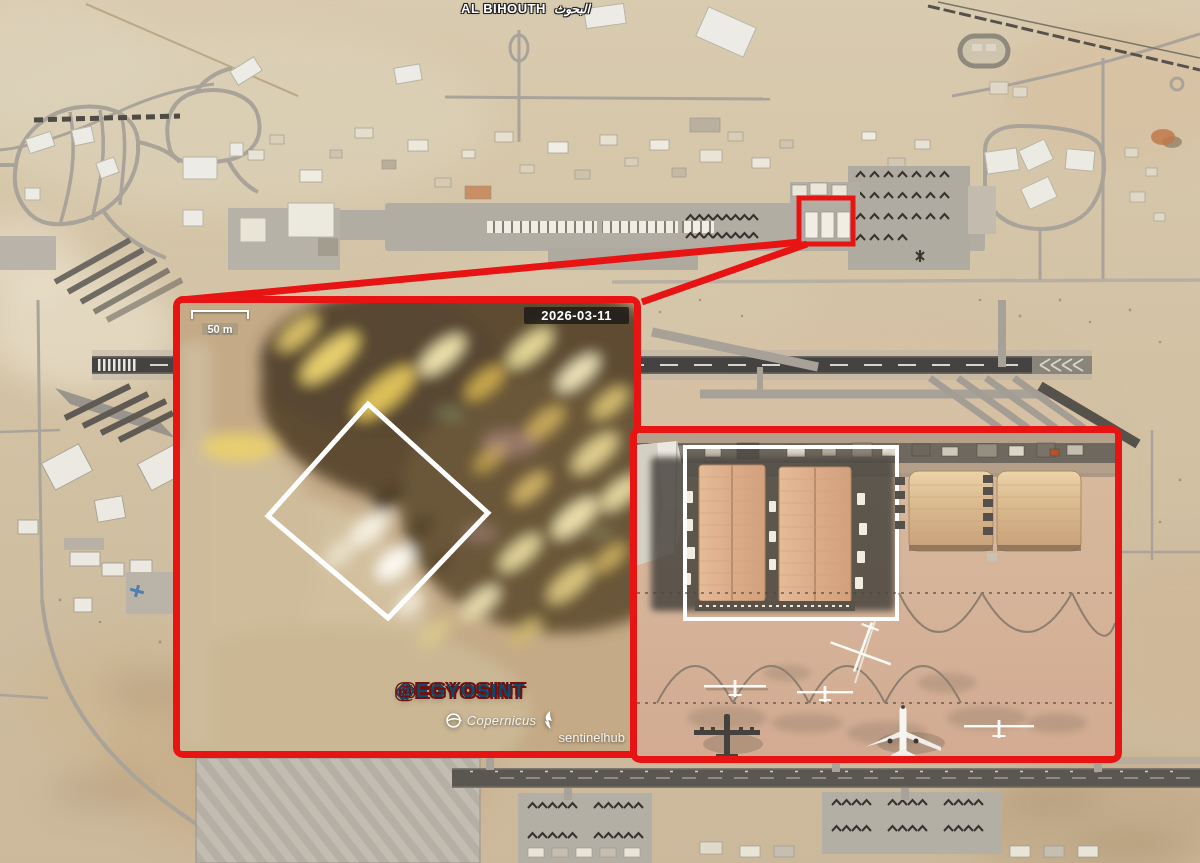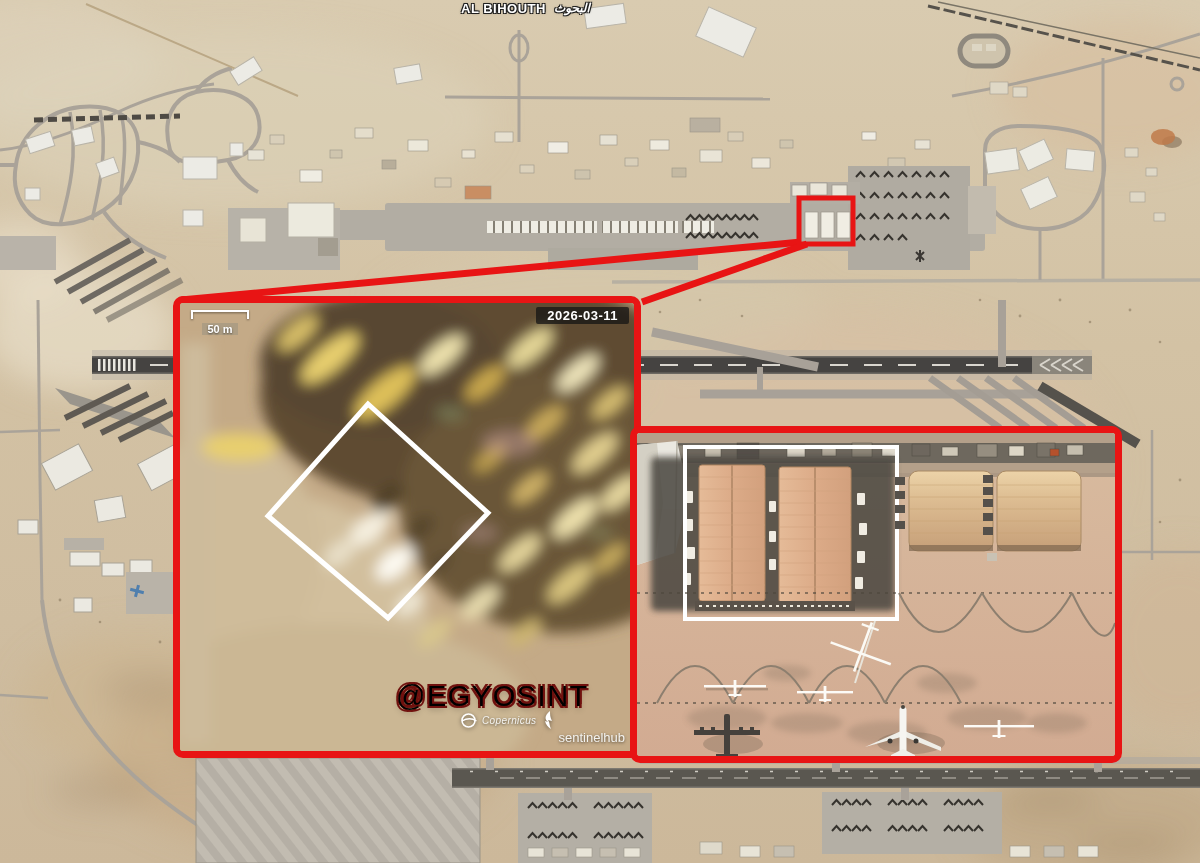--- a/index.html
+++ b/index.html
@@ -2,50 +2,50 @@
 <html><head>
 <meta charset="utf-8">
 <style>
   html,body{margin:0;padding:0;background:#1b1b1b;}
   .stage{position:relative;width:1200px;height:863px;overflow:hidden;
          font-family:"Liberation Sans",sans-serif;background:#d5c5a8;}
   .stage svg{display:block;}
   .layer{position:absolute;left:0;top:0;}
 
   
-  .place-label{position:absolute;left:461px;top:1px;display:flex;gap:8px;align-items:flex-start;
+  .place-label{position:absolute;left:461px;top:1px;display:flex;gap:8px;align-items:center;
     color:#fff;white-space:nowrap;
     text-shadow:-1px -1px 0 #1f1f1f,1px -1px 0 #1f1f1f,-1px 1px 0 #1f1f1f,1px 1px 0 #1f1f1f,0 0 3px rgba(0,0,0,.55);}
   .place-label .latin{font-size:13px;font-weight:bold;letter-spacing:.5px;}
   .place-label .arabic{font-size:12px;font-weight:bold;font-style:italic;}
 
   
   .inset{position:absolute;border:7px solid #e81414;border-radius:10px;
          box-sizing:border-box;overflow:hidden;background:#c9b193;}
   .inset.left{left:173px;top:296px;width:468px;height:462px;}
   .inset.right{left:630px;top:426px;width:492px;height:337px;}
   .inset>svg{position:absolute;left:0;top:0;}
 
   .scalebar{position:absolute;left:11px;top:7px;width:58px;color:#fff;text-align:center;z-index:4;}
   .scalebar .bracket{display:block;height:7px;border-top:2px solid #fff;border-left:2px solid #fff;border-right:2px solid #fff;
     filter:drop-shadow(0 1px 1px rgba(0,0,0,.45));}
   .scalebar .scale-text{display:inline-block;margin-top:1px;font-size:11px;font-weight:bold;
     background:rgba(150,144,128,.5);padding:0 5px;border-radius:0;
     text-shadow:0 1px 2px rgba(0,0,0,.55);}
 
   .datechip{position:absolute;right:5px;top:4px;background:rgba(20,20,20,.75);color:#fff;
-    font-weight:bold;font-size:13px;letter-spacing:.5px;padding:1px 11px;border-radius:2px;z-index:4;}
+    font-weight:bold;font-size:13px;letter-spacing:.5px;padding:1px 17px;border-radius:2px;z-index:4;}
 
   .watermark{position:absolute;left:216px;top:377px;z-index:4;
-    font-size:29px;font-weight:400;letter-spacing:1.5px;color:#000000;
+    font-size:19px;font-weight:700;letter-spacing:1.5px;color:#0c4a6e;
     text-shadow:-2px -2px 0 #70110e,2px -2px 0 #70110e,-2px 2px 0 #70110e,2px 2px 0 #70110e,0 3px 6px rgba(0,0,0,.35);}
 
   .credits{position:absolute;right:9px;bottom:6px;display:flex;align-items:center;gap:5px;z-index:4;
     color:#f4f3ef;text-shadow:0 1px 3px rgba(0,0,0,.6);}
-  .credits .cop{font-size:10px;font-style:italic;letter-spacing:.4px;text-align:right;}
+  .credits .cop{font-size:13px;font-style:italic;letter-spacing:.4px;text-align:right;}
   .credits .sh{font-size:13px;margin-top:35px;}
   .credits svg{filter:drop-shadow(0 1px 2px rgba(0,0,0,.5));}
 </style>
 </head>
 <body>
 
 <div class="stage">
 
   <svg class="layer" width="1200" height="863" viewBox="0 0 1200 863">
     <defs>

